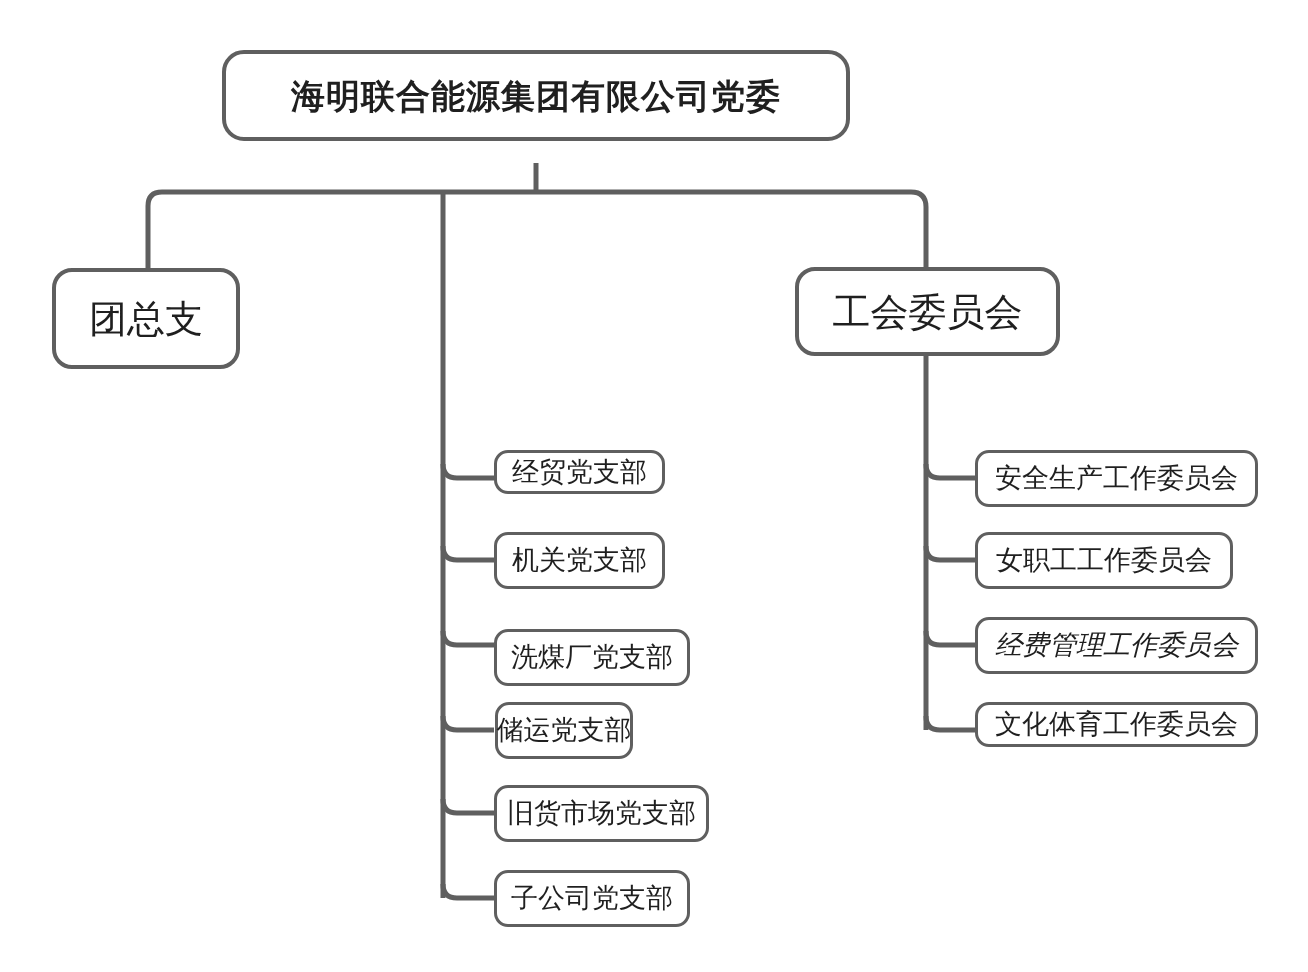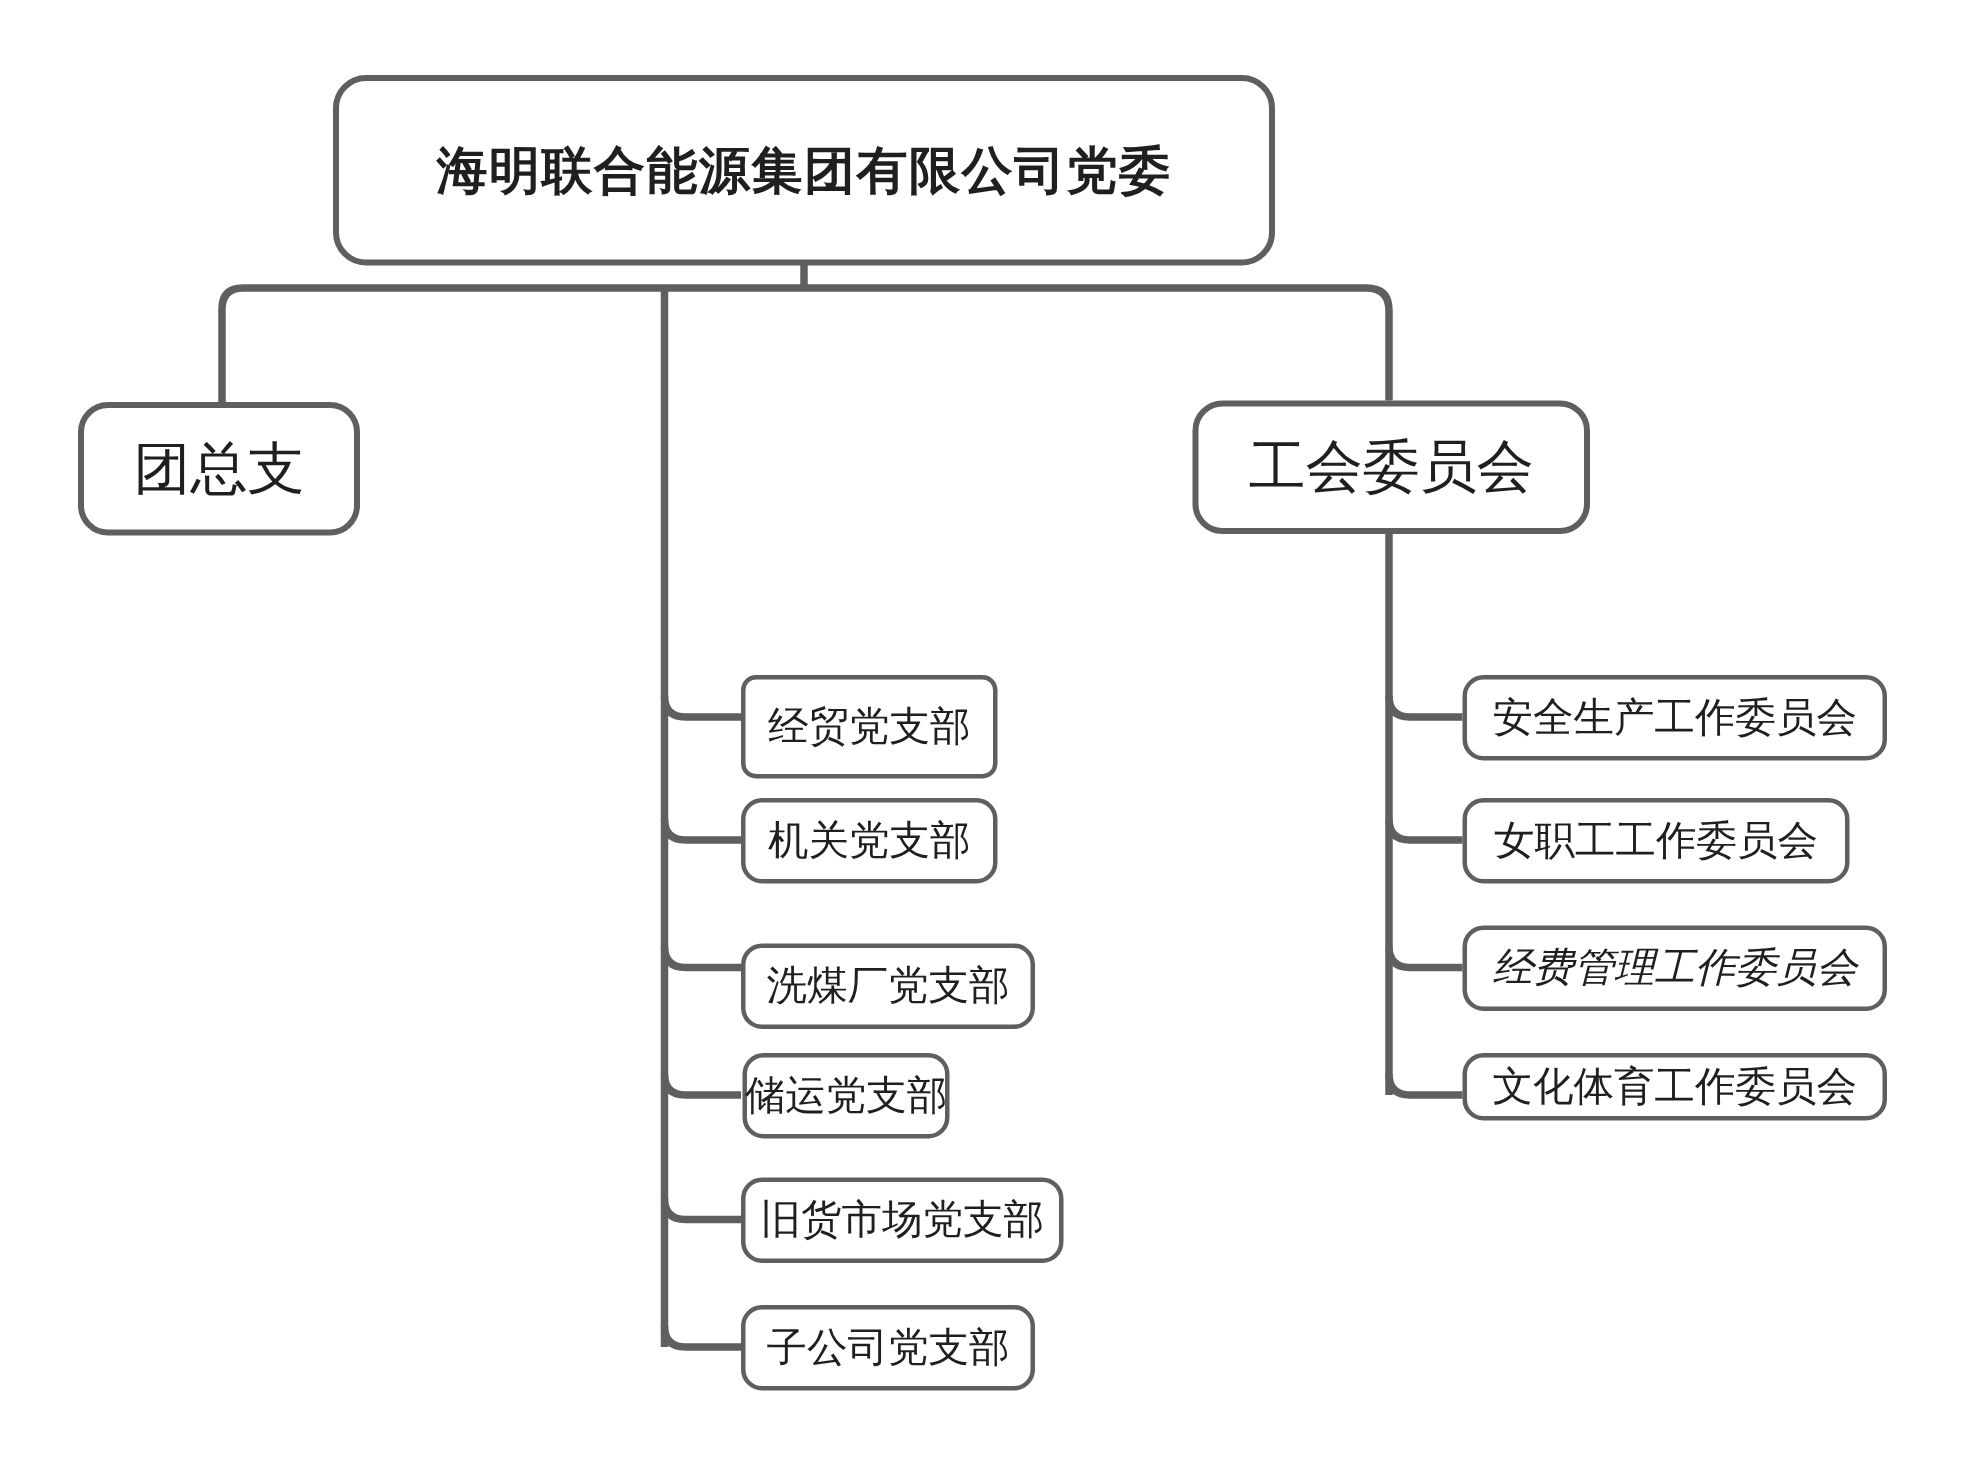--- a/index.html
+++ b/index.html
@@ -91,33 +91,33 @@
 
       <path d="M 926 356 L 926 730"></path>
 
       <path d="M 926 464 Q 926 478 940 478 L 975 478"></path>
       <path d="M 926 546 Q 926 560 940 560 L 975 560"></path>
       <path d="M 926 631 Q 926 645 940 645 L 975 645"></path>
       <path d="M 926 716 Q 926 730 940 730 L 975 730"></path>
     </g>
   </svg>
 
-  <div class="node root" style="left:222px; top:50px; width:628px; height:127px;">
+  <div class="node root" style="left:222px; top:50px; width:628px; height:91px;">
     <span class="node-label">海明联合能源集团有限公司党委</span>
   </div>
 
-  <div class="node level2" style="left:52px; top:268px; width:188px; height:89px;text-align:right;">
+  <div class="node level2" style="left:52px; top:268px; width:188px; height:101px;text-align:right;">
     <span class="node-label">团总支</span>
   </div>
 
   <div class="node level2" style="left:795px; top:267px; width:265px; height:89px;">
     <span class="node-label">工会委员会</span>
   </div>
 
-  <div class="node leaf" style="left:494px; top:450px; width:171px; height:69px;border-radius:10px;">
+  <div class="node leaf" style="left:494px; top:450px; width:171px; height:44px;">
     <span class="node-label">经贸党支部</span>
   </div>
   <div class="node leaf" style="left:494px; top:532px; width:171px; height:57px;">
     <span class="node-label">机关党支部</span>
   </div>
   <div class="node leaf" style="left:494px; top:617px; width:196px; height:57px;margin-top:12px;">
     <span class="node-label">洗煤厂党支部</span>
   </div>
   <div class="node leaf" style="left:495px; top:702px; width:138px; height:57px;">
     <span class="node-label">储运党支部</span>

